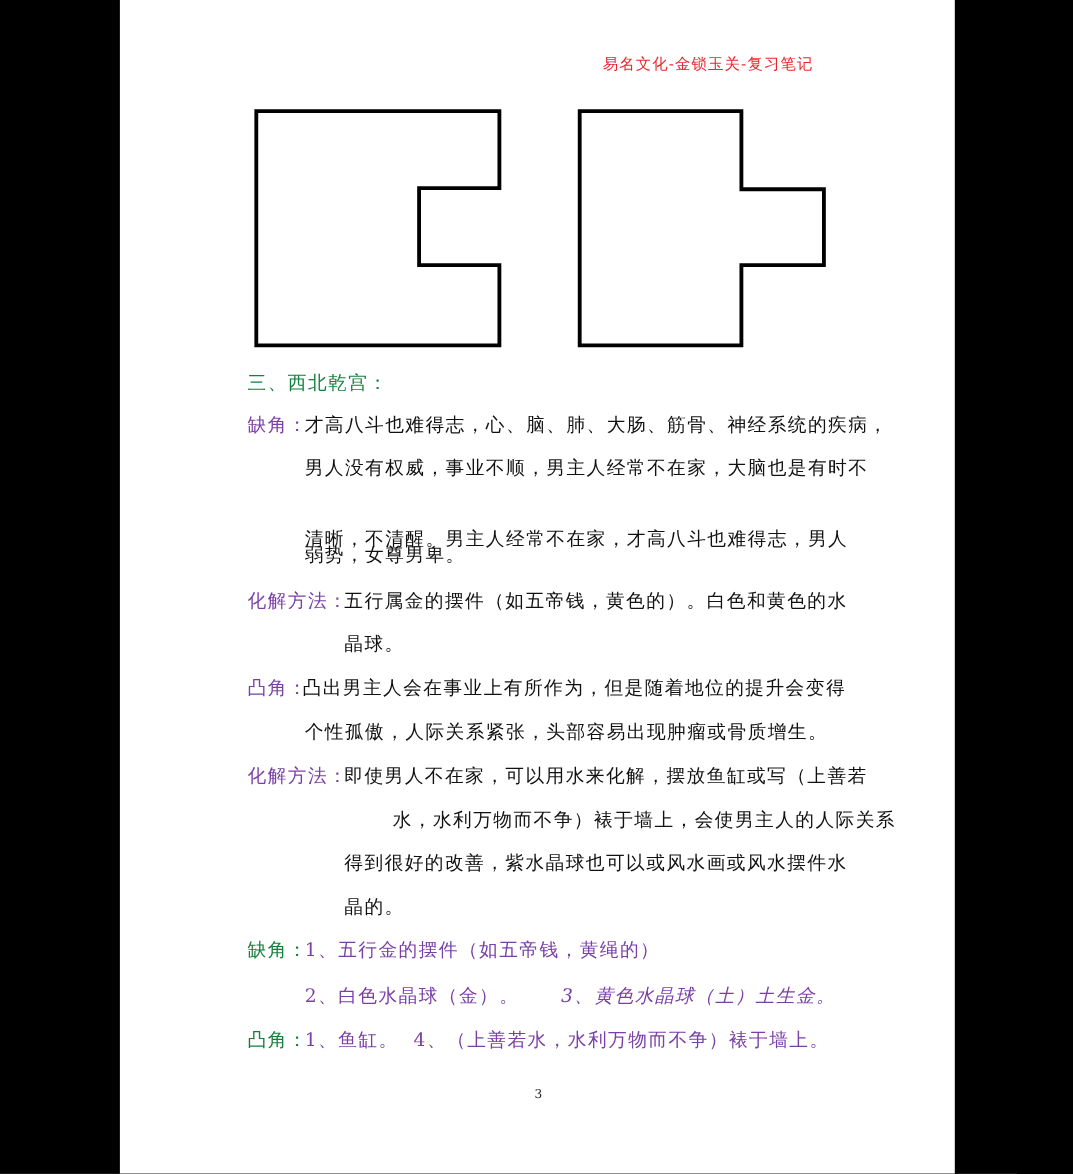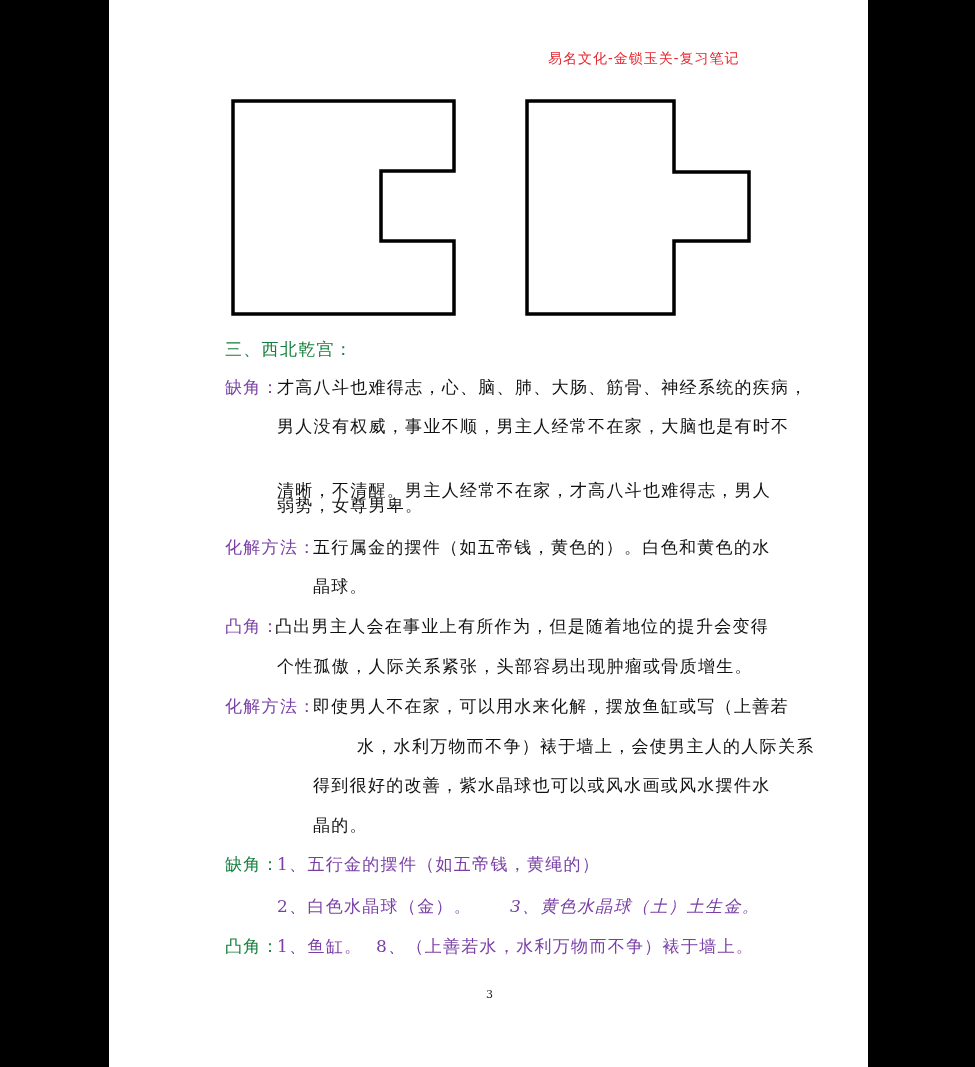--- a/index.html
+++ b/index.html
@@ -95,15 +95,15 @@
 <div class="text-line black" style="left:313px; top:775px;">得到很好的改善，紫水晶球也可以或风水画或风水摆件水</div>
 <div class="text-line black" style="left:313px; top:815px;">晶的。</div>
 
 <div class="text-line red" style="left:225px; top:854px;">缺角：</div>
 <div class="text-line purple" style="left:277px; top:854px;">1、五行金的摆件（如五帝钱，黄绳的）</div>
 <div class="text-line purple" style="left:277px; top:896px;text-align:center;">2、白色水晶球（金）。</div>
 <div class="text-line purple" style="left:510px; top:896px;font-style:italic;">3、黄色水晶球（土）土生金。</div>
 
 <div class="text-line red" style="left:225px; top:936px;">凸角：</div>
 <div class="text-line purple" style="left:277px; top:936px;">1、鱼缸。</div>
-<div class="text-line purple" style="left:376px; top:936px;">8、（上善若水，水利万物而不争）裱于墙上。</div>
+<div class="text-line purple" style="left:376px; top:936px;">4、（上善若水，水利万物而不争）裱于墙上。</div>
 
 <div class="page-number">3</div>
 
 </body></html>

